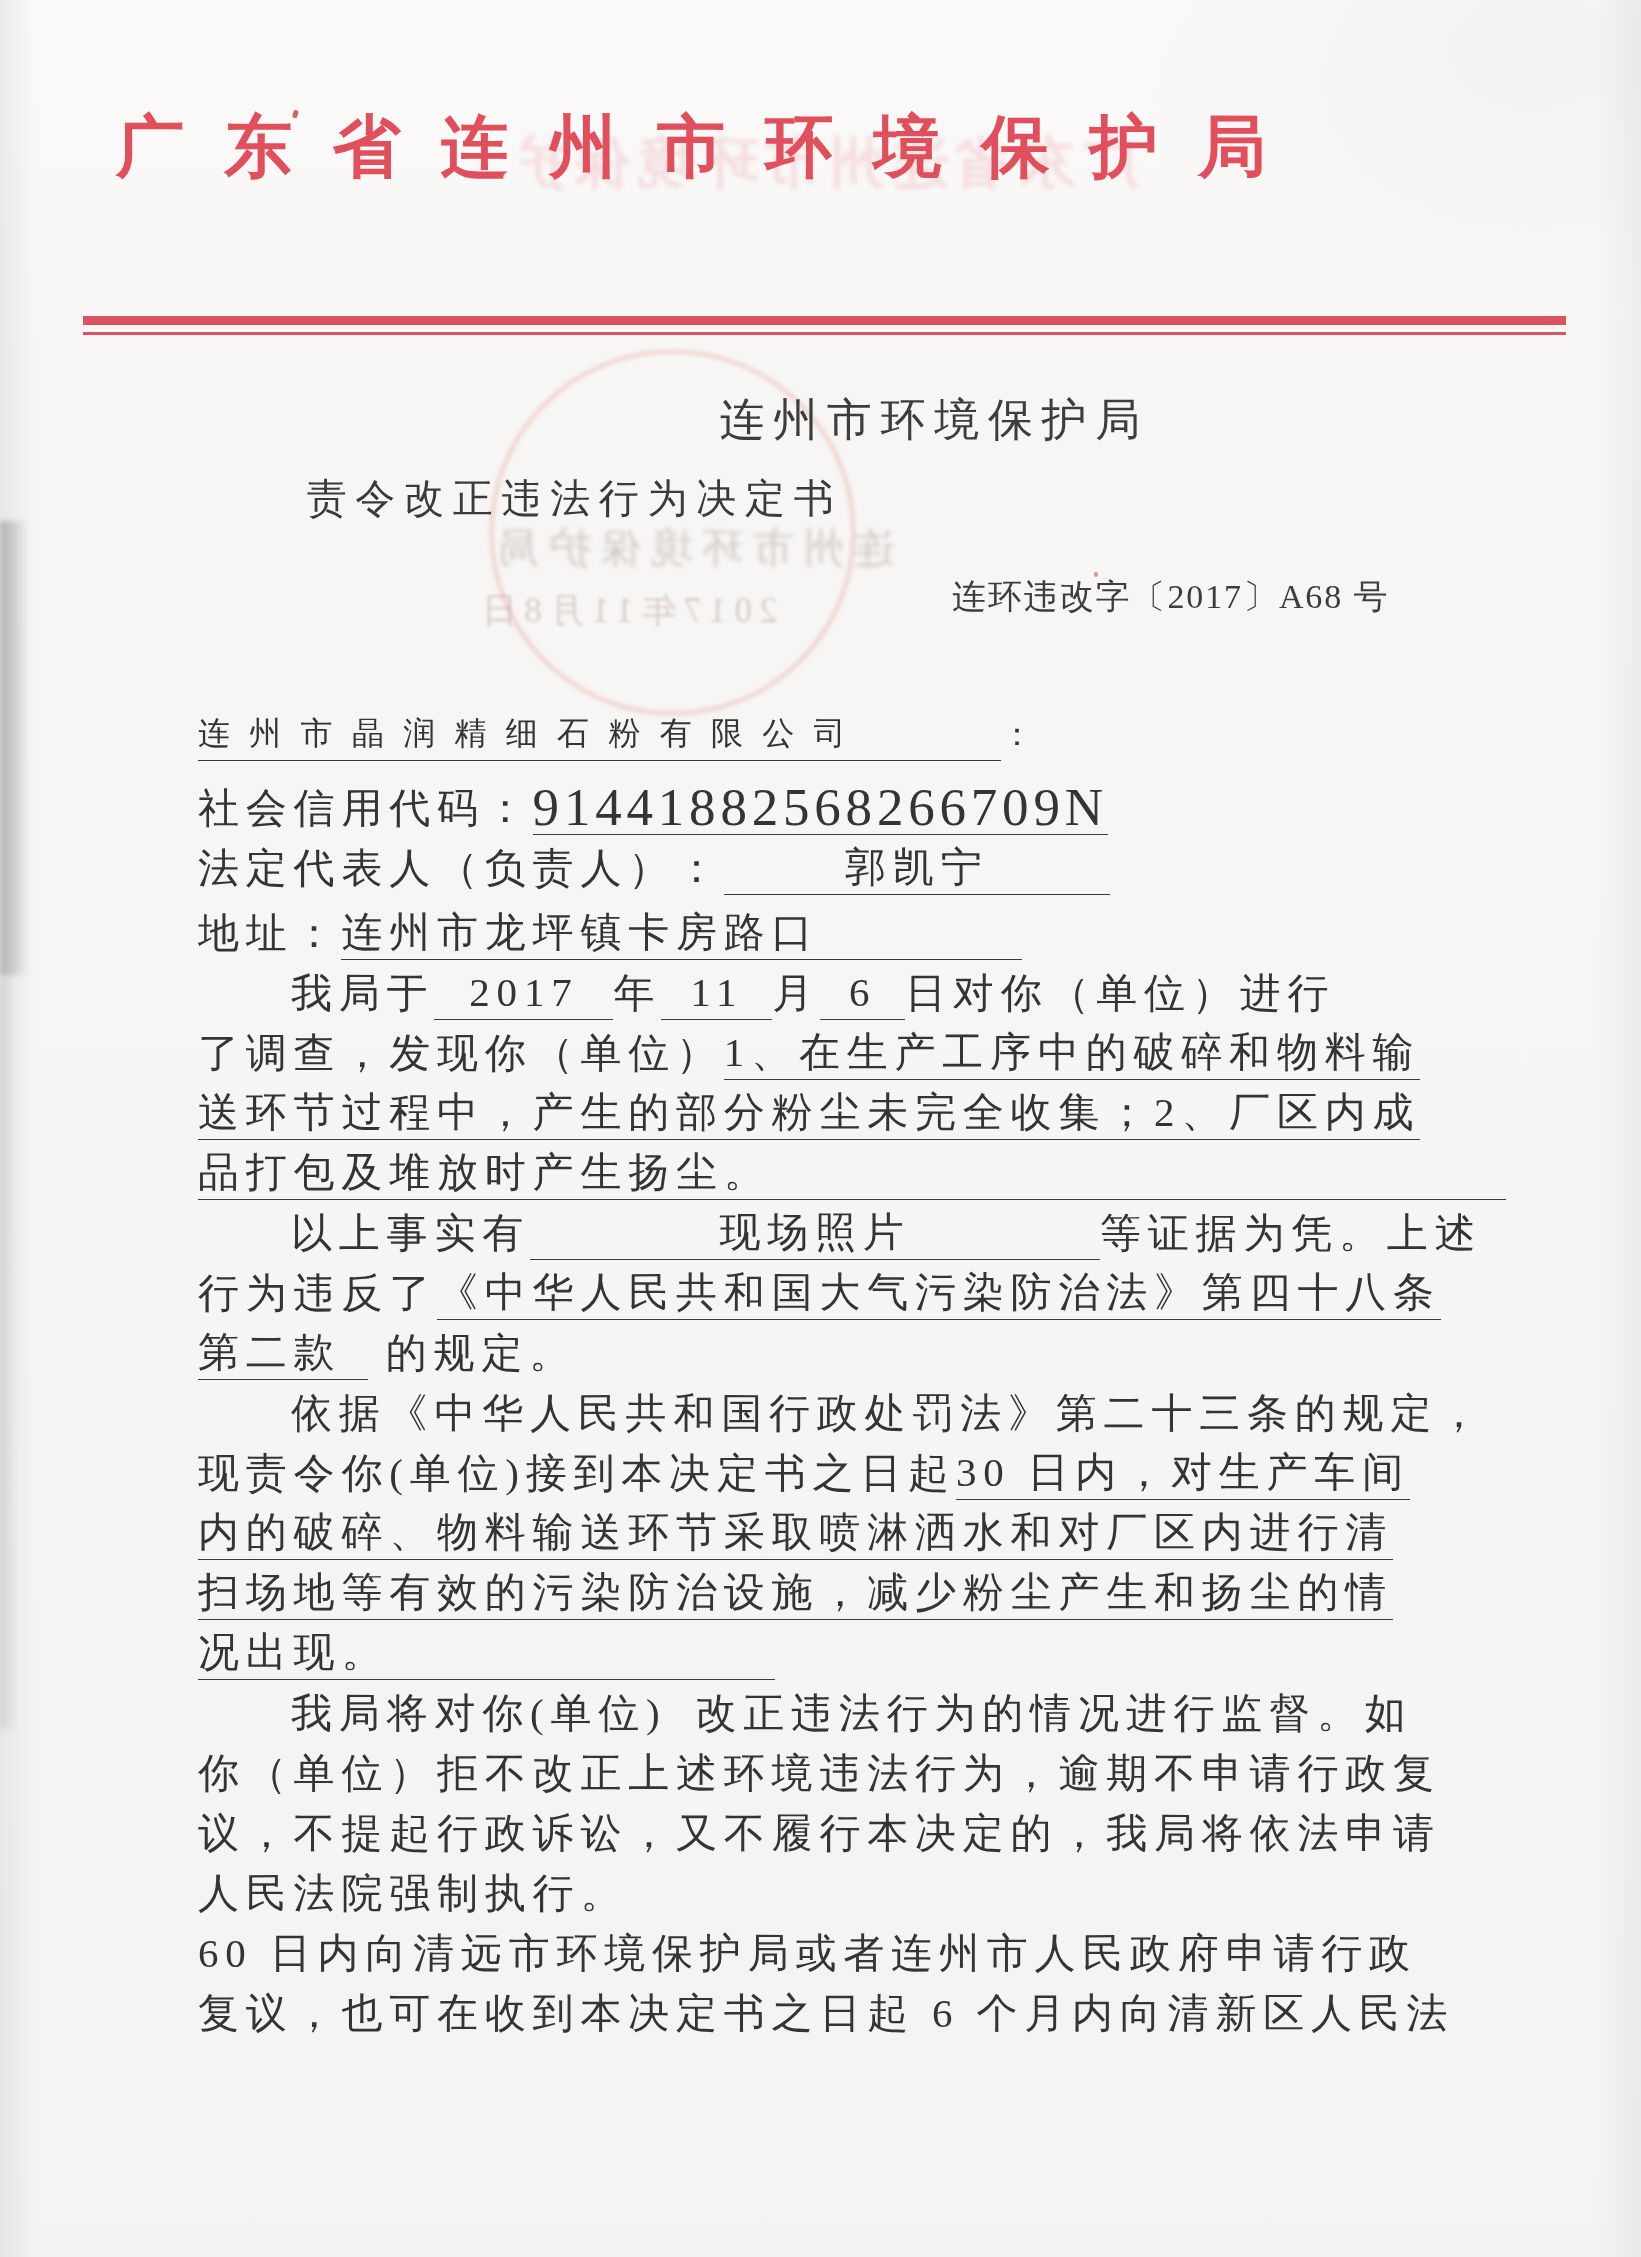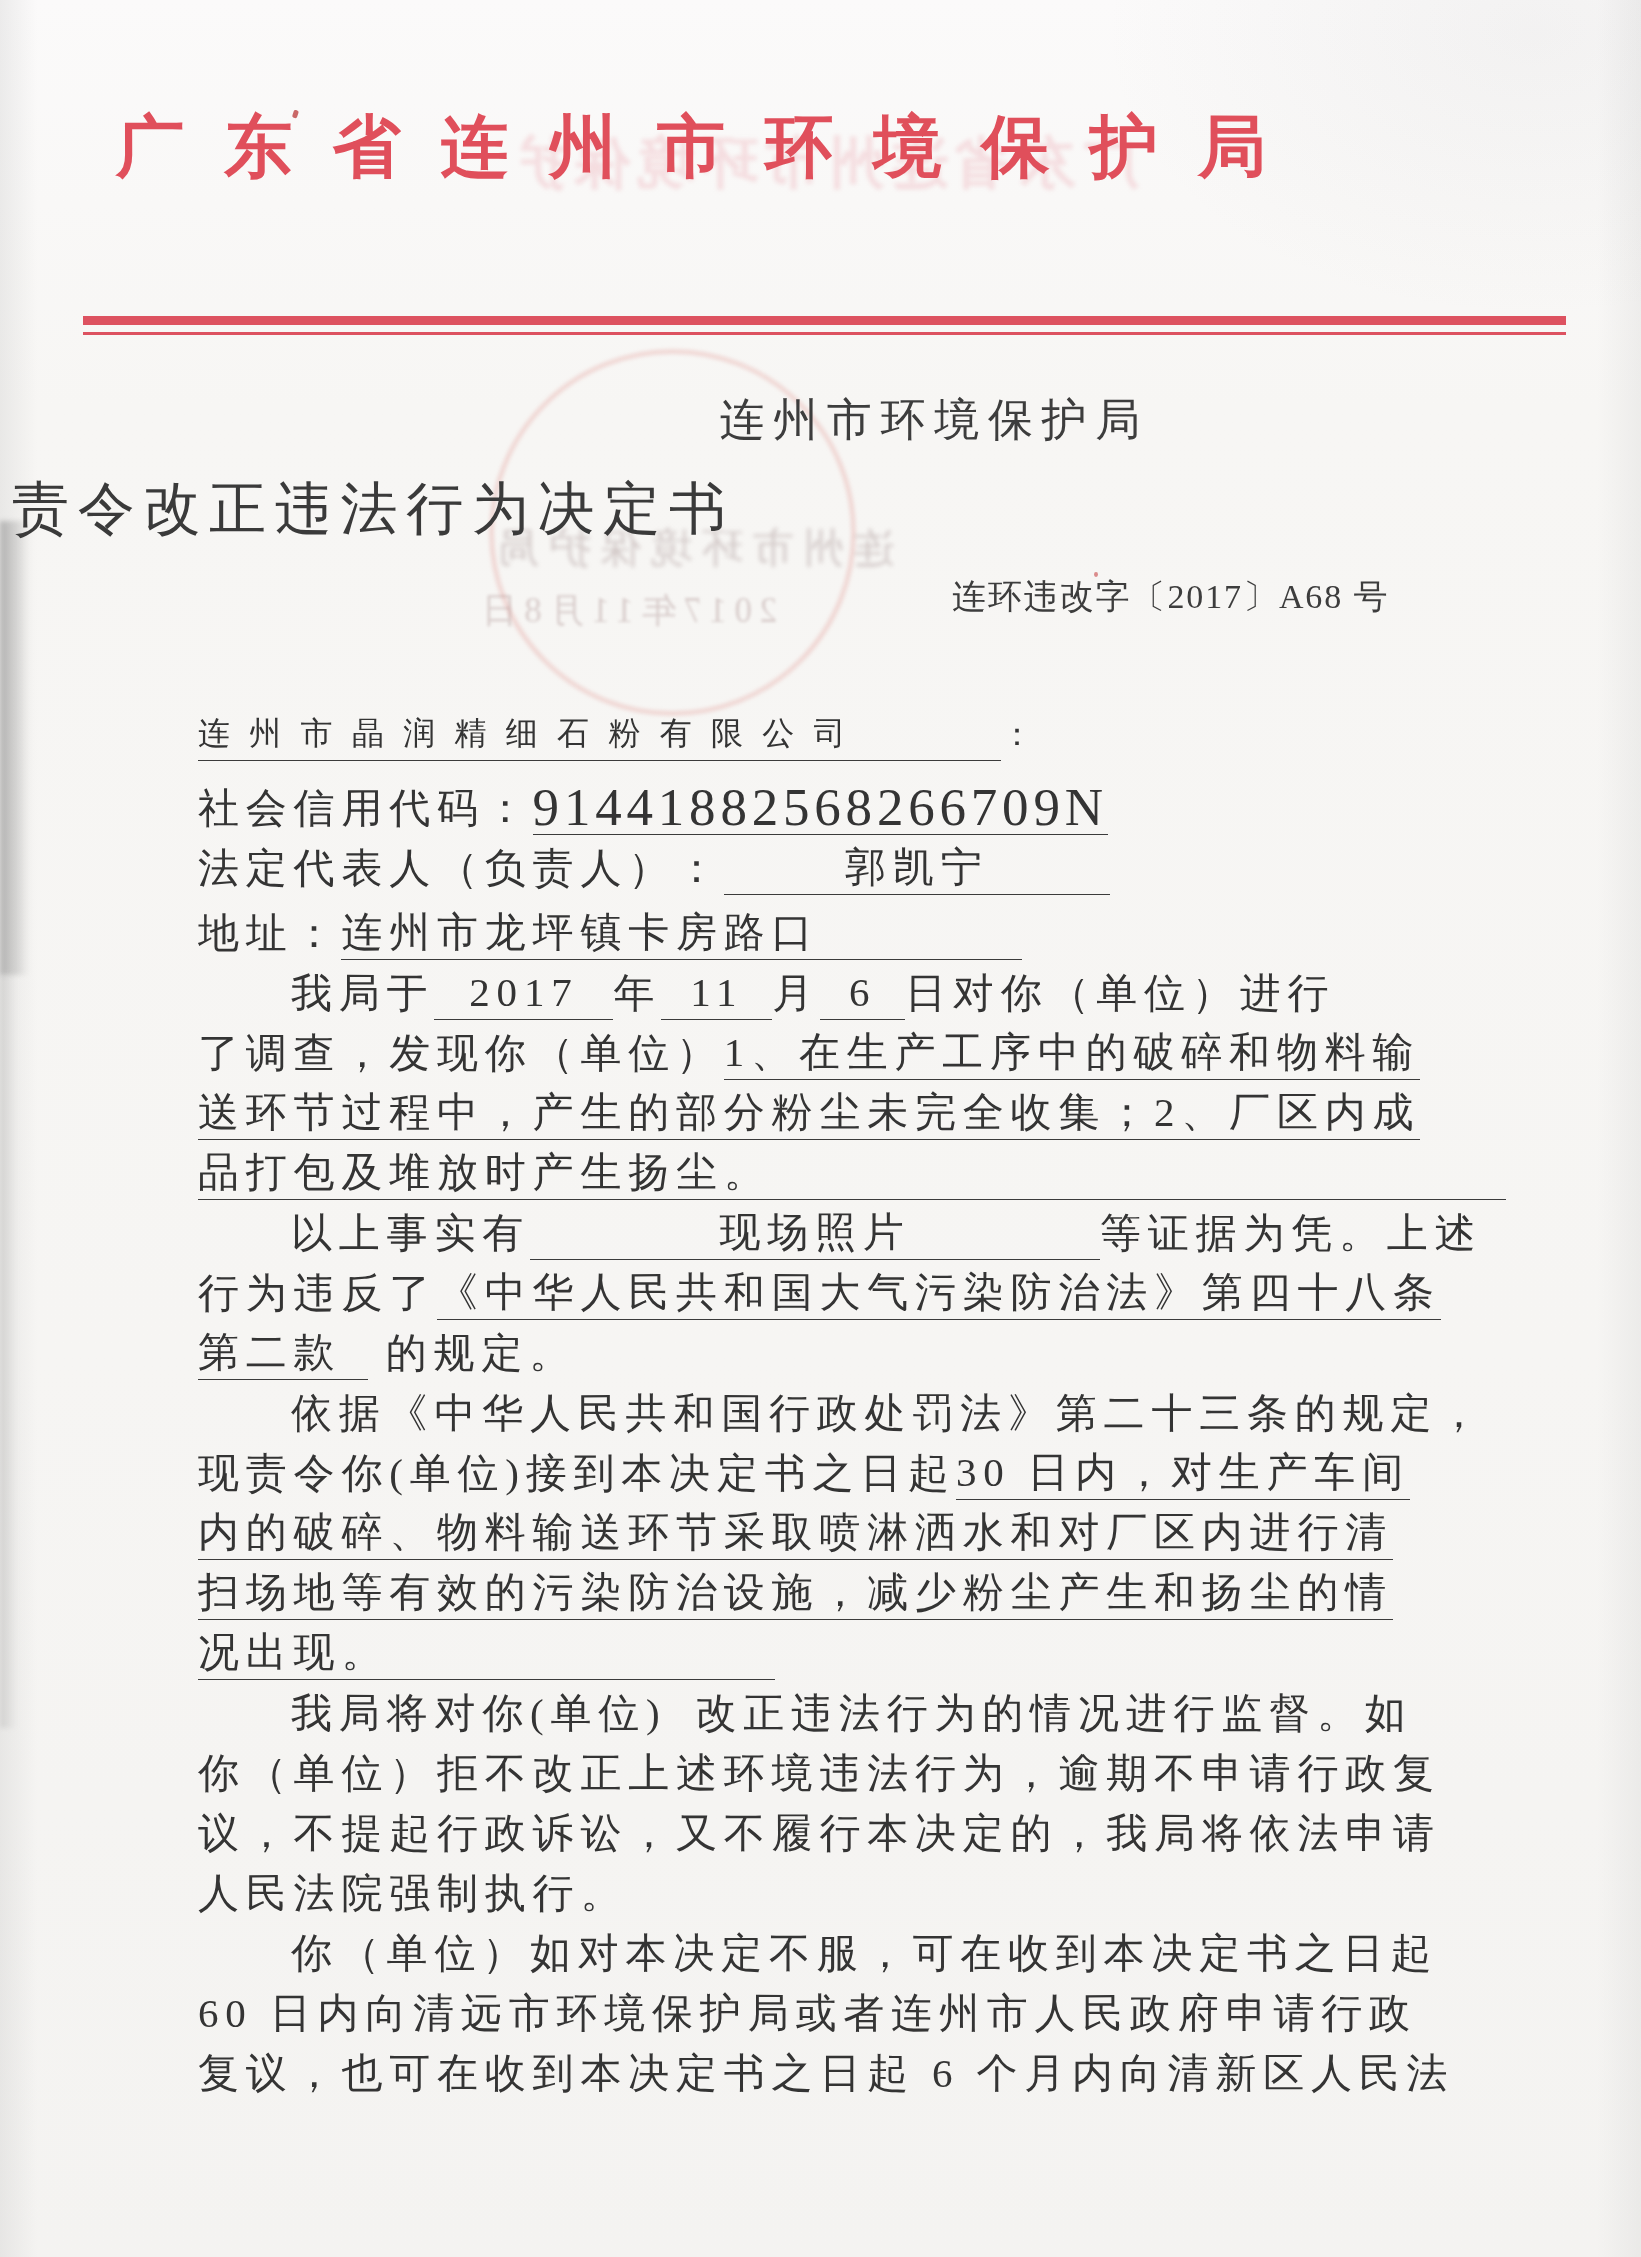--- a/index.html
+++ b/index.html
@@ -50,22 +50,22 @@
     transform:scaleX(-1);filter:blur(1.9px);white-space:nowrap;
   }
   .stamp-date{
     position:absolute;left:442px;top:587px;width:367px;text-align:center;
     font-size:35px;color:rgba(160,130,130,.35);letter-spacing:7.7px;
     transform:scaleX(-1);filter:blur(1.4px);white-space:nowrap;
   }
   
   .doc-title-1{position:absolute;left:0;top:390px;width:1149px;text-align:right;
     font-size:45px;letter-spacing:8.7px;color:#3d3d3d;white-space:nowrap;}
-  .doc-title-2{position:absolute;left:12px;top:471px;width:1149px;
-    font-size:57px;letter-spacing:8.7px;color:#3a3a3a;white-space:nowrap;}
+  .doc-title-2{position:absolute;left:0;top:471px;width:1149px;text-align:center;
+    font-size:40px;letter-spacing:8.7px;color:#3a3a3a;white-space:nowrap;}
   .doc-no{position:absolute;left:952px;top:574px;font-size:34px;letter-spacing:1.9px;color:#3d3d3d;white-space:nowrap;}
   
   .content{position:absolute;left:198px;top:701px;width:1284px;font-size:41px;}
   .fline,.bline{height:60px;line-height:60px;letter-spacing:6.8px;white-space:nowrap;}
   .fline span,.bline span{display:inline-block;height:54px;line-height:54px;vertical-align:bottom;}
   .u{border-bottom:1.9px solid #3b3b3b;}
   .blank{text-align:center;}
   .company-line{font-size:32px;letter-spacing:19.3px;}
   .company-line .u{min-width:803px;}
   .credit-line{margin-top:13.5px;}
@@ -127,20 +127,19 @@
         <div class="bline"><span class="u">第二款</span><span class="u blank" style="min-width: 27px;"></span><span style="margin-left: 17.4px;">的规定。</span></div>
         <div class="bline indent"><span>依据《中华人民共和国行政处罚法》第二十三条的规定，</span></div>
         <div class="bline"><span>现责令你(单位)接到本决定书之日起 </span><span class="u">30 日内，对生产车间</span></div>
         <div class="bline"><span class="u">内的破碎、物料输送环节采取喷淋洒水和对厂区内进行清</span></div>
         <div class="bline"><span class="u">扫场地等有效的污染防治设施，减少粉尘产生和扬尘的情</span></div>
         <div class="bline"><span class="u">况出现。</span><span class="u blank" style="min-width: 386px;"></span></div>
         <div class="bline indent"><span>我局将对你(单位)</span><span style="margin-left: 29px;">改正违法行为的情况进行监督。如</span></div>
         <div class="bline"><span>你（单位）拒不改正上述环境违法行为，逾期不申请行政复</span></div>
         <div class="bline"><span>议，不提起行政诉讼，又不履行本决定的，我局将依法申请</span></div>
         <div class="bline"><span>人民法院强制执行。</span></div>
-        <div class="bline indent"><span>你（单位）如对本决定不服，可在收到本决定书之日起</span></div>
         <div class="bline"><span>60 日内向清远市环境保护局或者连州市人民政府申请行政</span></div>
         <div class="bline"><span>复议，也可在收到本决定书之日起 6 个月内向清新区人民法</span></div>
       </div>
   </div>
 
 </div>
 
 
 </body></html>

